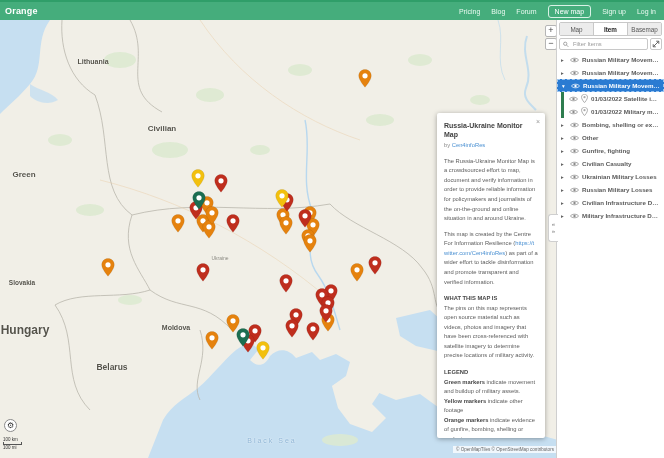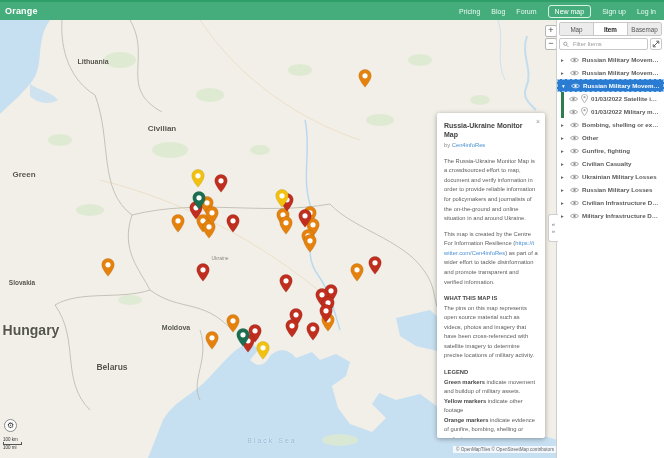--- a/index.html
+++ b/index.html
@@ -134,21 +134,21 @@
         <path d="M200,20 C240,80 300,120 360,140"></path>
         <path d="M100,180 C180,200 260,240 330,300"></path>
       </g>
     </svg>
 
     <div id="labels-layer">
         <div class="map-label" style="left: 93px; top: 61px; font-size: 7px;">Lithuania</div>
         <div class="map-label" style="left: 162px; top: 128px; font-size: 8px;">Civilian</div>
         <div class="map-label" style="left: 24px; top: 174px; font-size: 8px;">Green</div>
         <div class="map-label" style="left: 22px; top: 282px; font-size: 6.5px;">Slovakia</div>
-        <div class="map-label" style="left: 31px; top: 330px; font-size: 14px;">Hungary</div>
+        <div class="map-label" style="left: 25px; top: 330px; font-size: 12px;">Hungary</div>
         <div class="map-label" style="left: 176px; top: 327px; font-size: 7px;">Moldova</div>
         <div class="map-label" style="left: 112px; top: 367px; font-size: 8.5px;">Belarus</div>
         <div class="map-label minor" style="left: 220px; top: 258px; font-size: 5px;">Ukraine</div>
         <div class="map-label water" style="left: 272px; top: 440px; font-size: 7px;">Black Sea</div>
       </div>
 
     <div id="markers-layer">
         <div class="marker" style="left: 171px; top: 214px;">
           <svg width="14" height="19" viewBox="0 0 14 19">
   <path d="M7,0.5 C3.4,0.5 0.7,3.2 0.7,6.8 C0.7,11.3 7,18.3 7,18.3 S13.3,11.3 13.3,6.8 C13.3,3.2 10.6,0.5 7,0.5 Z" fill="#e5820e" stroke="rgba(0,0,0,.15)" stroke-width="0.5"></path>

